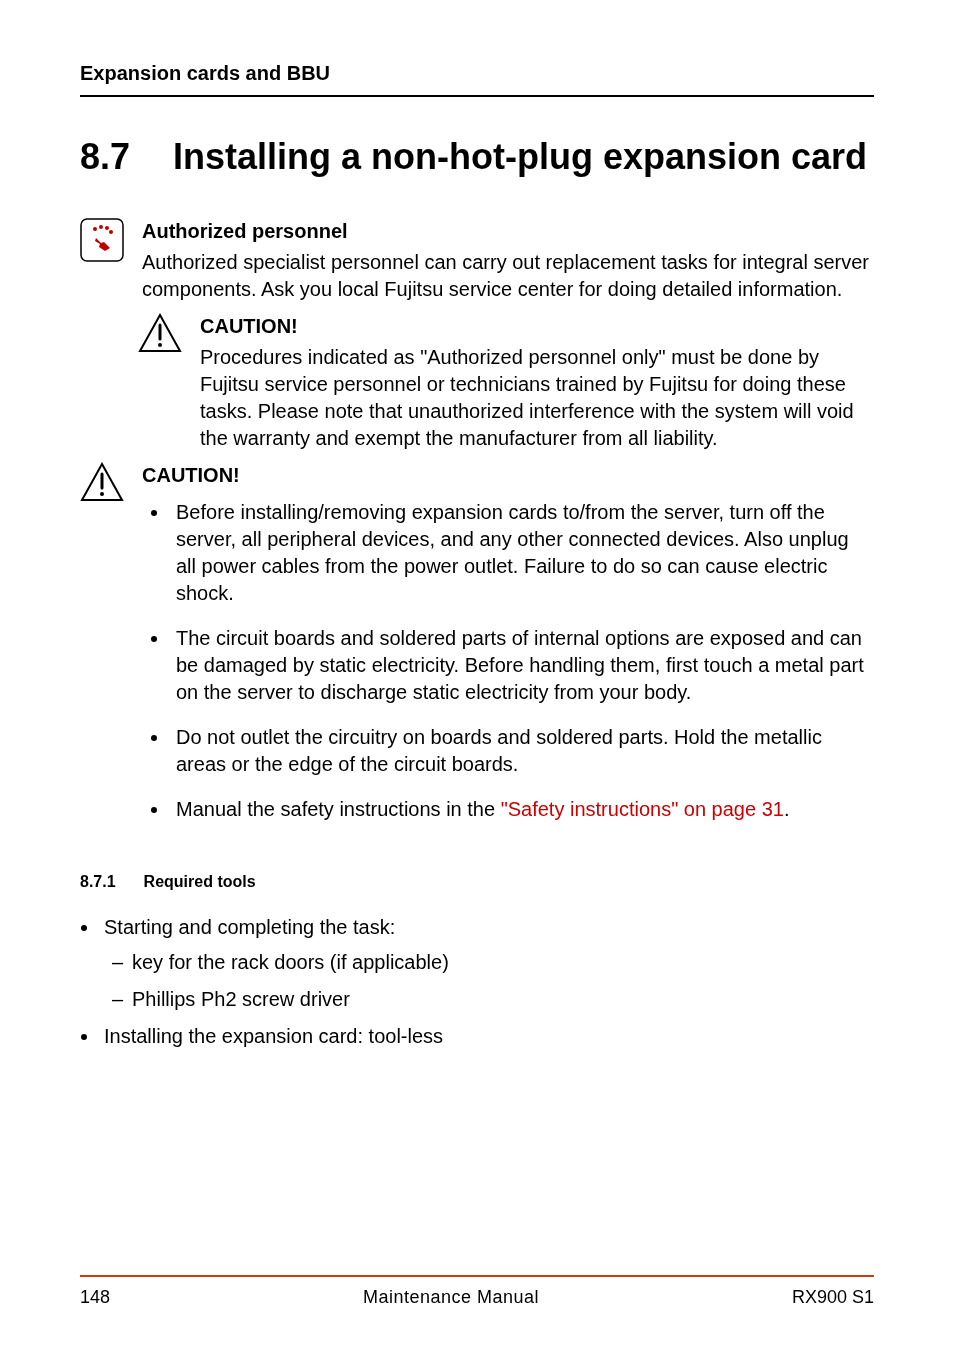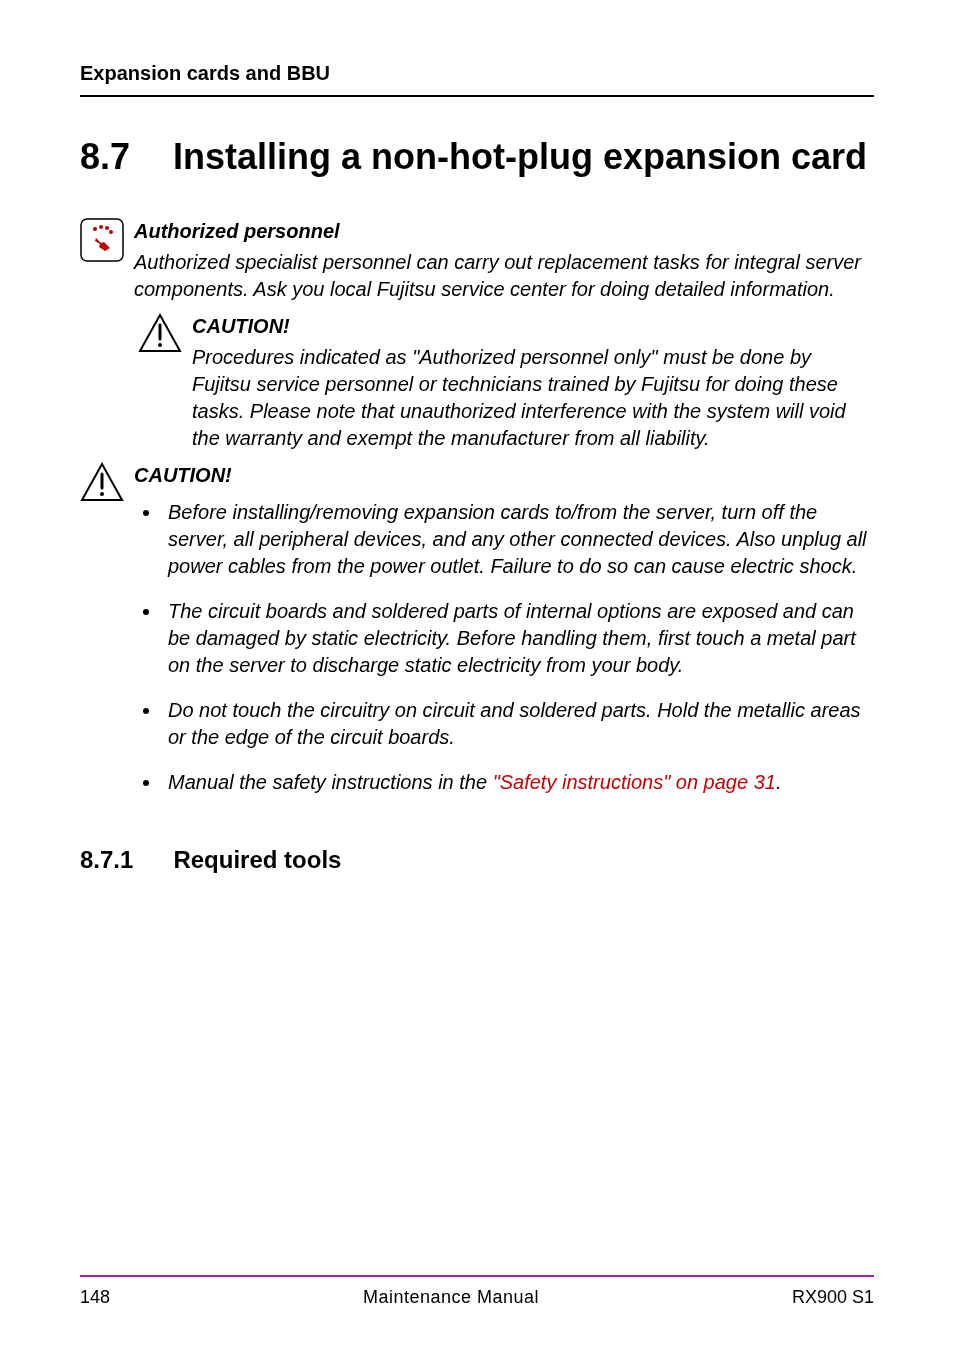--- a/index.html
+++ b/index.html
@@ -28,31 +28,30 @@
     h1.section {
       font-size: 36px;
       font-weight: bold;
       margin: 0 0 36px 0;
       display: flex;
       gap: 36px;
     }
     h1.section .num { flex: 0 0 auto; }
     h1.section .title { flex: 1 1 auto; text-align: center; }
     h2.subsection {
-      font-size: 24px;
+      font-size: 16px;
       font-weight: bold;
       margin: 30px 0 22px 0;
       display: flex;
-      gap: 40px;
+      gap: 28px;
     }
     .note-row {
       display: flex;
-      gap: 10px;
+      gap: 18px;
       margin-bottom: 8px;
-      font-style: italic;
     }
     .icon-box {
       flex: 0 0 44px;
       display: flex;
       align-items: flex-start;
       justify-content: center;
     }
     .note-body {
       flex: 1 1 auto;
     }
@@ -93,21 +92,21 @@
       content: "–";
       position: absolute;
       left: -20px;
     }
     a.link { color: #cc0000; text-decoration: none; }
     .footer {
       position: absolute;
       bottom: 40px;
       left: 80px;
       right: 80px;
-      border-top: 2px solid #a21caf;
+      border-top: 2px solid #c2410c;
       padding-top: 8px;
       display: flex;
       justify-content: space-between;
       font-size: 18px;
       margin-top: 20px;
     }
     .footer .center { font-weight: normal; letter-spacing: 0.5px;}
     svg { display: block; }
   </style>
 </head>
@@ -162,32 +161,42 @@
         <polygon points="22,2 42,38 2,38" fill="none" stroke="#000" stroke-width="2"></polygon>
         <line x1="22" y1="12" x2="22" y2="26" stroke="#000" stroke-width="3" stroke-linecap="round"></line>
         <circle cx="22" cy="32" r="2" fill="#000"></circle>
       </svg>
     </div>
     <div class="note-body">
       <div class="label">CAUTION!</div>
       <ul class="bullets">
         <li>Before installing/removing expansion cards to/from the server, turn off the server, all peripheral devices, and any other connected devices. Also unplug all power cables from the power outlet. Failure to do so can cause electric shock.</li>
         <li>The circuit boards and soldered parts of internal options are exposed and can be damaged by static electricity. Before handling them, first touch a metal part on the server to discharge static electricity from your body.</li>
-        <li>Do not touch the circuitry on circuit and soldered parts. Hold the metallic areas or the edge of the circuit boards.</li>
+        <li>Do not outlet the circuitry on boards and soldered parts. Hold the metallic areas or the edge of the circuit boards.</li>
         <li>
           <span>Manual the safety instructions in the </span><a href="#" class="link">"Safety instructions" on page 31</a><span>.</span>
         </li>
       </ul>
     </div>
   </div>
 
   <h2 class="subsection">
     <span>8.7.1</span>
     <span>Required tools</span>
   </h2>
 
+  <ul class="bullets-tight">
+    <li>
+      <span>Starting and completing the task:</span>
+      <ul class="dashes">
+        <li>key for the rack doors (if applicable)</li>
+        <li>Phillips Ph2 screw driver</li>
+      </ul>
+    </li>
+    <li>Installing the expansion card: tool-less</li>
+  </ul>
 
   <div class="footer">
     <span>148</span>
     <span class="center">Maintenance Manual</span>
     <span>RX900 S1</span>
   </div>
 </div>
 
 </body></html>

